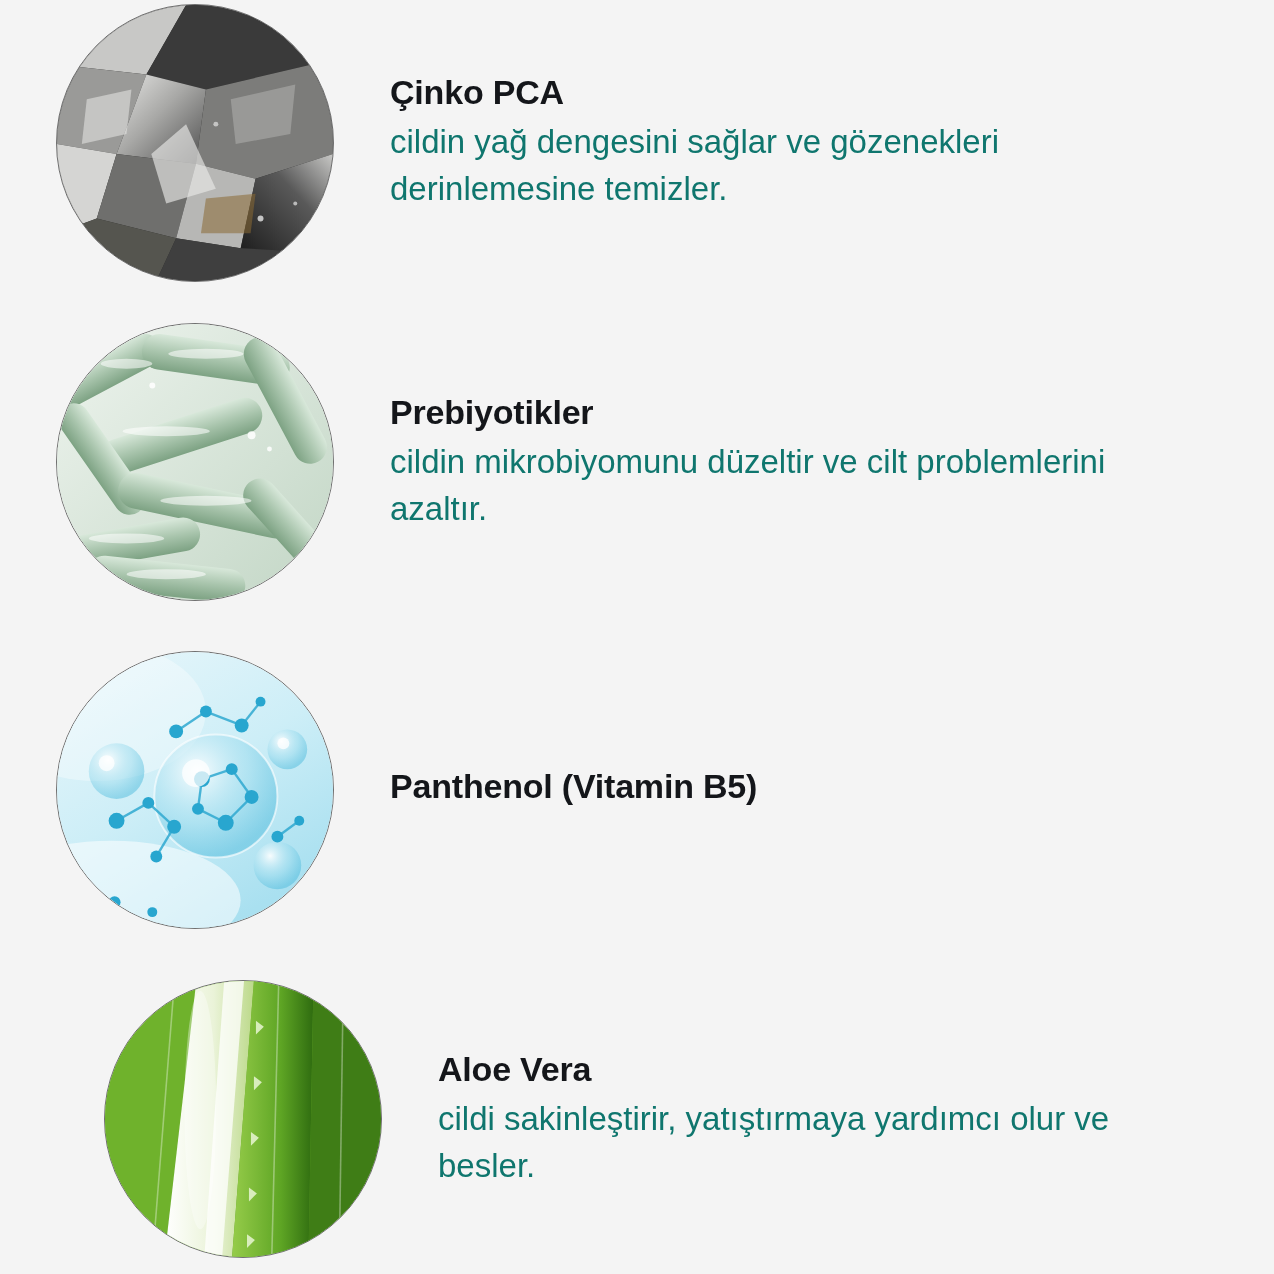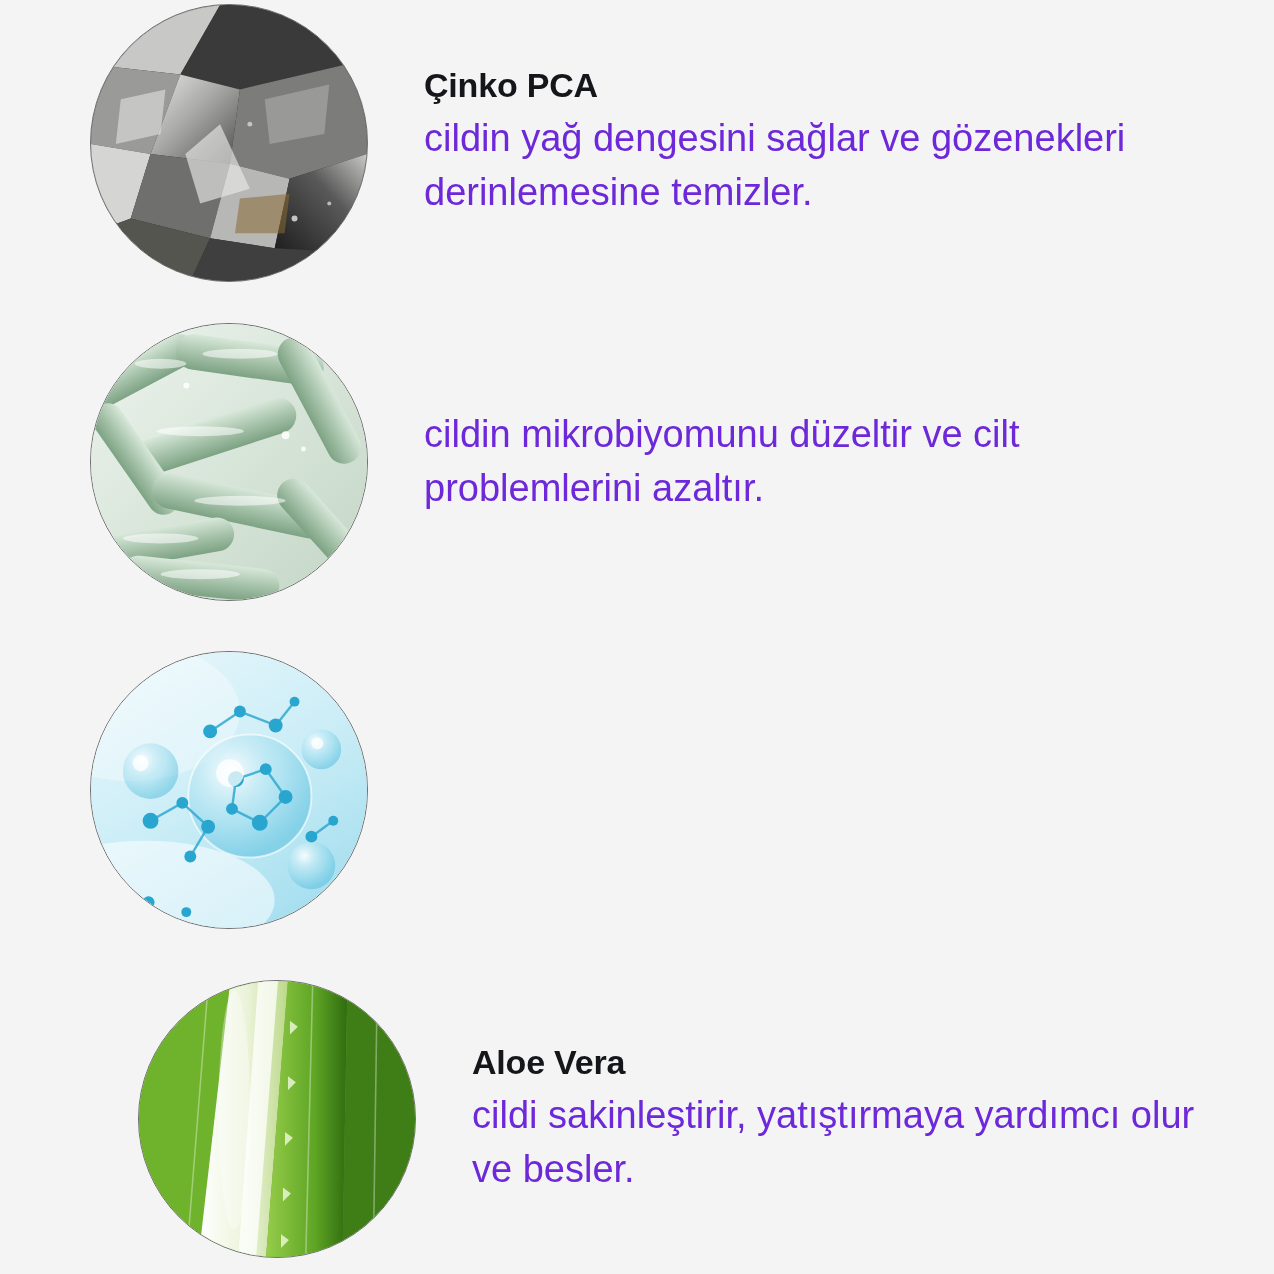--- a/index.html
+++ b/index.html
@@ -16,21 +16,20 @@
   }
 
   .page {
     position: relative;
     width: 1274px;
     height: 1274px;
     box-sizing: border-box;
     display: flex;
     flex-direction: column;
     justify-content: flex-start;
-    padding-left: 34px;
   }
 
   .ingredient-row {
     display: flex;
     align-items: center;
     height: 318px;
     box-sizing: border-box;
   }
 
   .thumb-wrap {
@@ -65,24 +64,24 @@
   .ing-title {
     font-size: 34px;
     font-weight: bold;
     letter-spacing: -0.2px;
     margin: 0 0 6px 0;
     line-height: 1.2;
     color: #14161a;
   }
 
   .ing-desc {
-    font-size: 38px;
+    font-size: 33px;
     line-height: 1.42;
     margin: 0;
-    color: #6d28d9;
+    color: #0f766e;
     font-weight: 400;
     max-width: 790px;
   }
 
   
   #row-0 { margin-top: -12px; }
   #row-1 { margin-top: 10px; }
   #row-2 { margin-top: 18px; }
   #row-3 { margin-top: 20px; margin-left: 48px; }
 </style>
@@ -172,20 +171,21 @@
           </g>
           <g fill="#ffffff" opacity="0.85">
             <circle cx="196" cy="112" r="4"></circle>
             <circle cx="214" cy="126" r="2.5"></circle>
             <circle cx="96" cy="62" r="3"></circle>
           </g>
         </svg>
       </div>
     </div>
     <div class="text-col">
+      <h3 class="ing-title">Prebiyotikler</h3>
       <p class="ing-desc">cildin mikrobiyomunu düzeltir ve cilt problemlerini azaltır.</p>
     </div>
   </div>
 
   <div class="ingredient-row" id="row-2">
     <div class="thumb-wrap">
       <div class="thumb">
         <svg viewBox="0 0 278 278" preserveAspectRatio="xMidYMid slice" aria-hidden="true">
           <defs>
             <linearGradient id="bg1" x1="0" y1="0" x2="0.6" y2="1">
@@ -242,20 +242,21 @@
           </g>
           <g fill="#ffffff" opacity="0.75">
             <circle cx="140" cy="122" r="14"></circle>
             <circle cx="50" cy="112" r="8"></circle>
             <circle cx="228" cy="92" r="6"></circle>
           </g>
         </svg>
       </div>
     </div>
     <div class="text-col">
+      <h3 class="ing-title">Panthenol (Vitamin B5)</h3>
     </div>
   </div>
 
   <div class="ingredient-row" id="row-3">
     <div class="thumb-wrap">
       <div class="thumb">
         <svg viewBox="0 0 278 278" preserveAspectRatio="xMidYMid slice" aria-hidden="true">
           <defs>
             <linearGradient id="ag1" x1="0" y1="0" x2="1" y2="1">
               <stop offset="0%" stop-color="#7cbb34"></stop>

